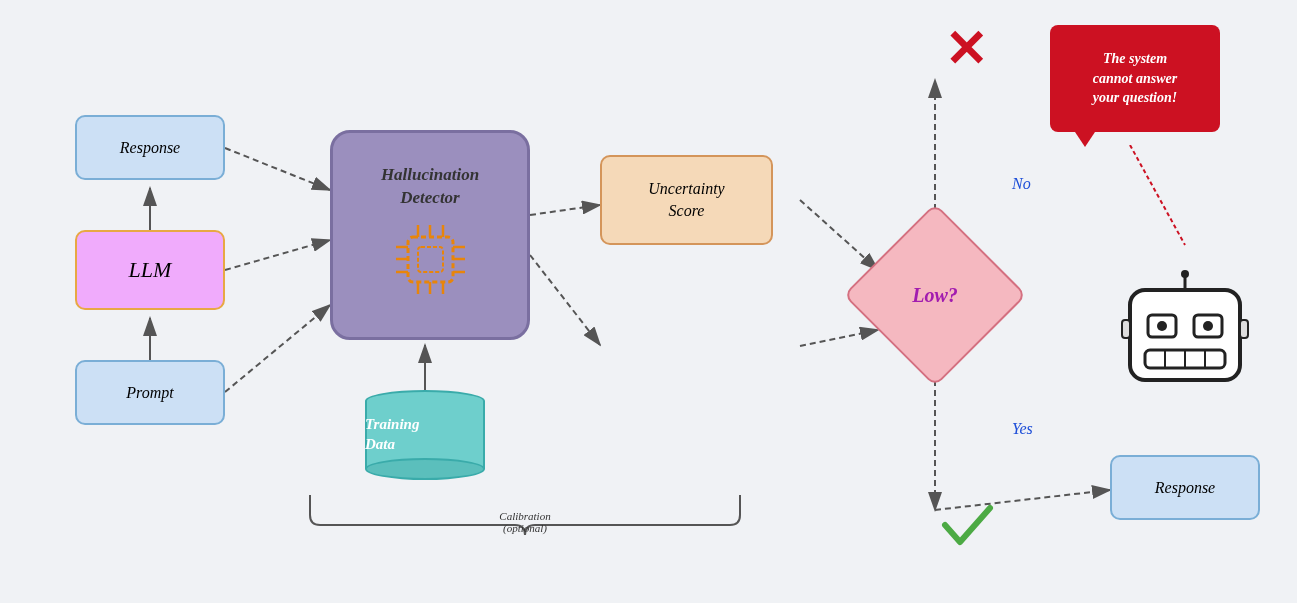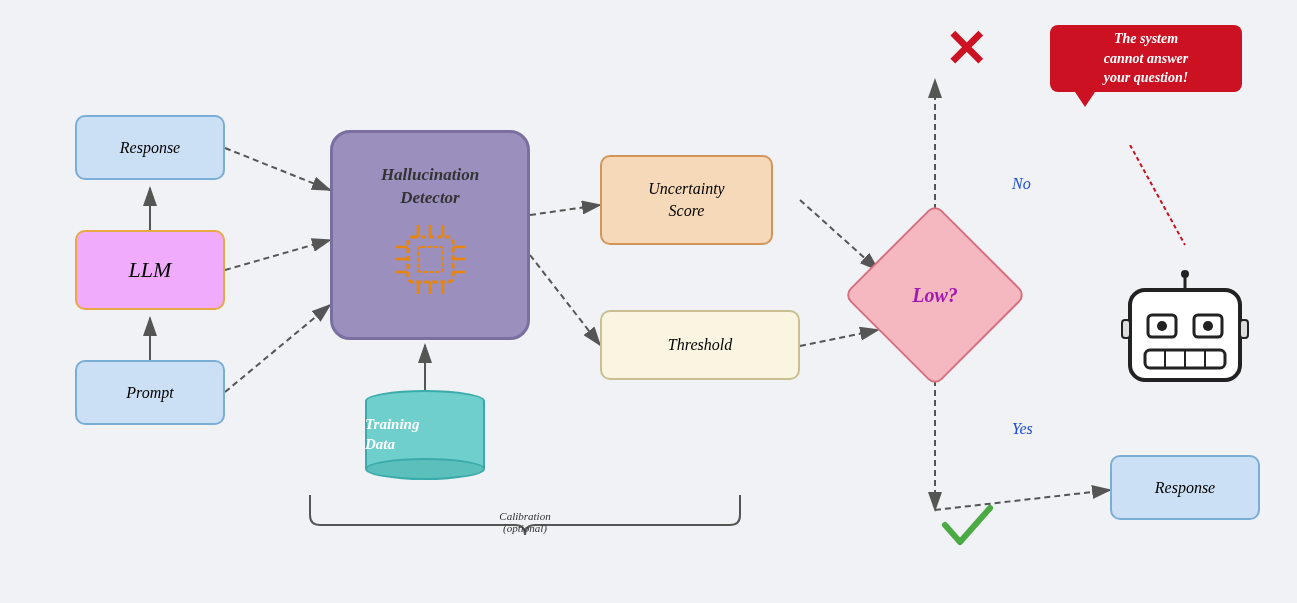--- a/index.html
+++ b/index.html
@@ -164,27 +164,27 @@
       top: 455px;
       width: 150px;
       height: 65px;
     }
 
     
     #speech-bubble {
       position: absolute;
       left: 1050px;
       top: 25px;
-      width: 192px;
+      width: 170px;
       background: #cc1122;
       color: white;
       font-style: italic;
       font-size: 14px;
       font-weight: bold;
-      padding: 4px 14px;
+      padding: 24px 14px;
       border-radius: 8px;
       line-height: 1.4;
       text-align: center;
     }
 
     #speech-bubble::after {
       content: '';
       position: absolute;
       bottom: -15px;
       left: 25px;
@@ -394,23 +394,20 @@
     <div class="cylinder-body"></div>
     <div class="cylinder-bottom"></div>
     <div class="cylinder-label">Training<br>Data</div>
   </div>
 
   <div id="uncertainty-box" class="box box-peach">
     <span style="white-space:pre-line;line-height:1.4;">Uncertainty
 Score</span>
   </div>
 
-  <div id="threshold-box" class="box box-cream">
-    <span>Threshold</span>
-  </div>
 
   <div id="diamond">
     <div class="diamond-shape"></div>
     <div class="diamond-label">
       <span>Low?</span>
     </div>
   </div>
 
   <div class="arrow-label" id="no-label">
     <span>No</span>

